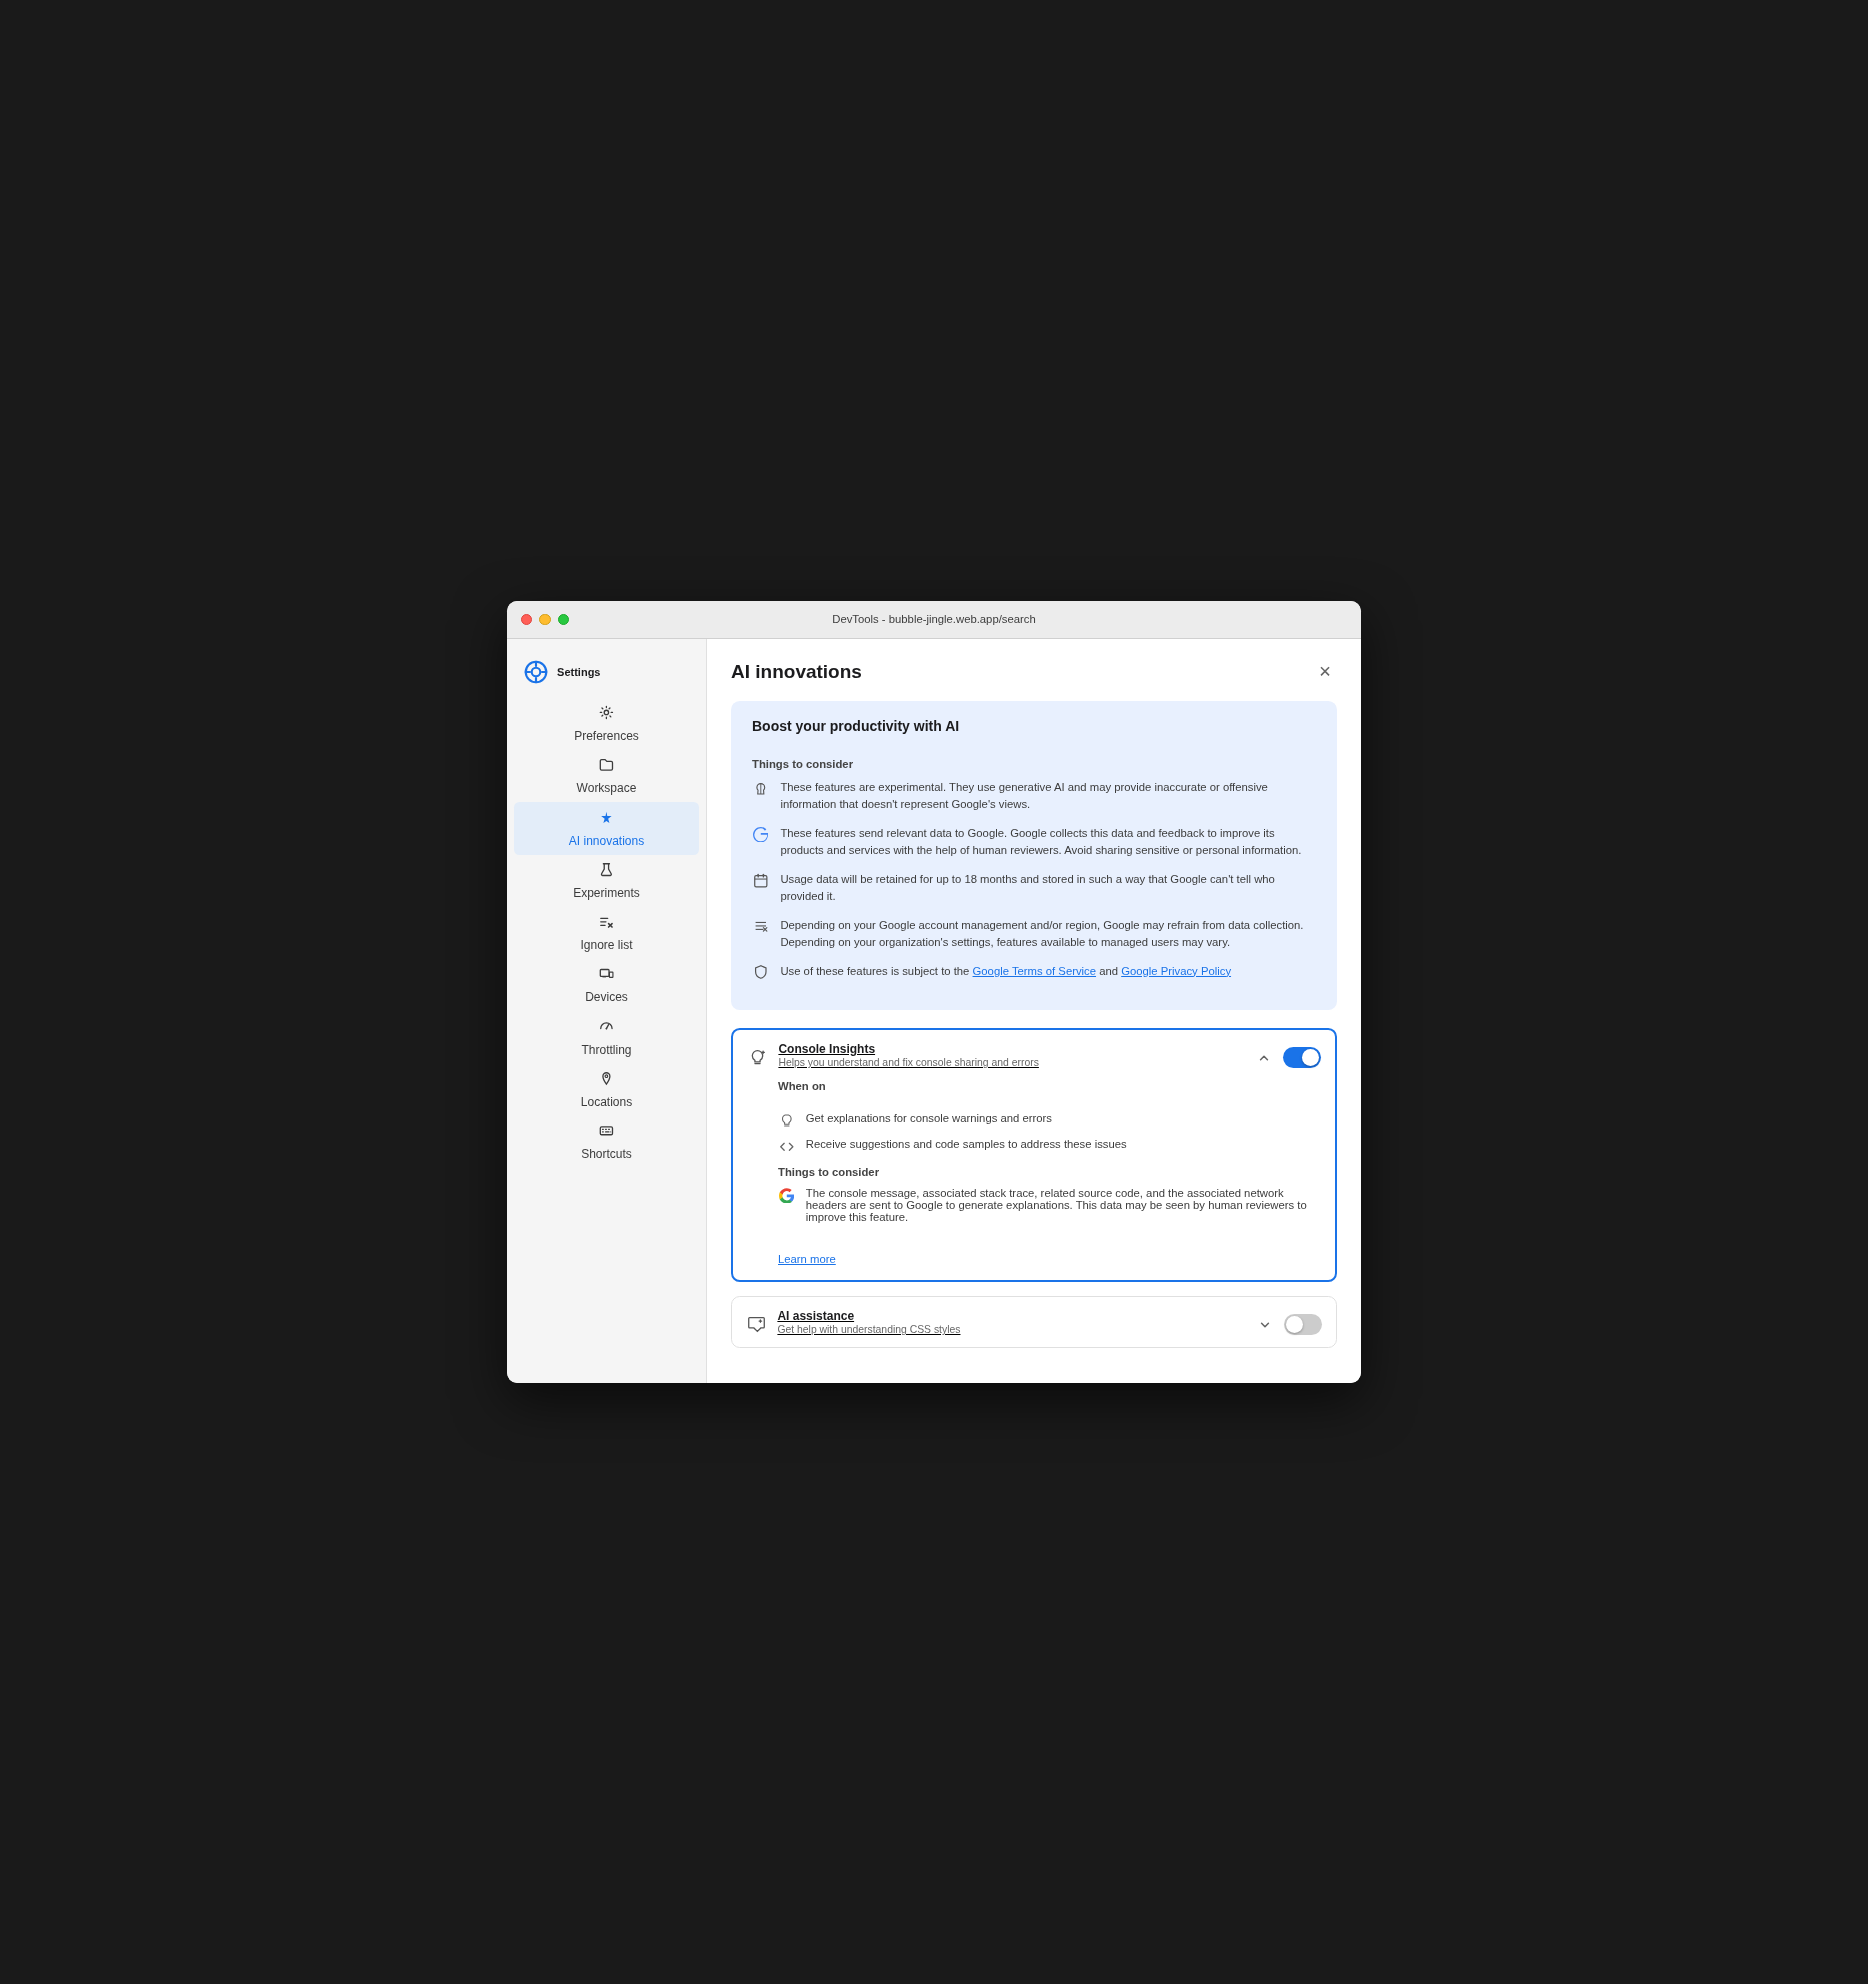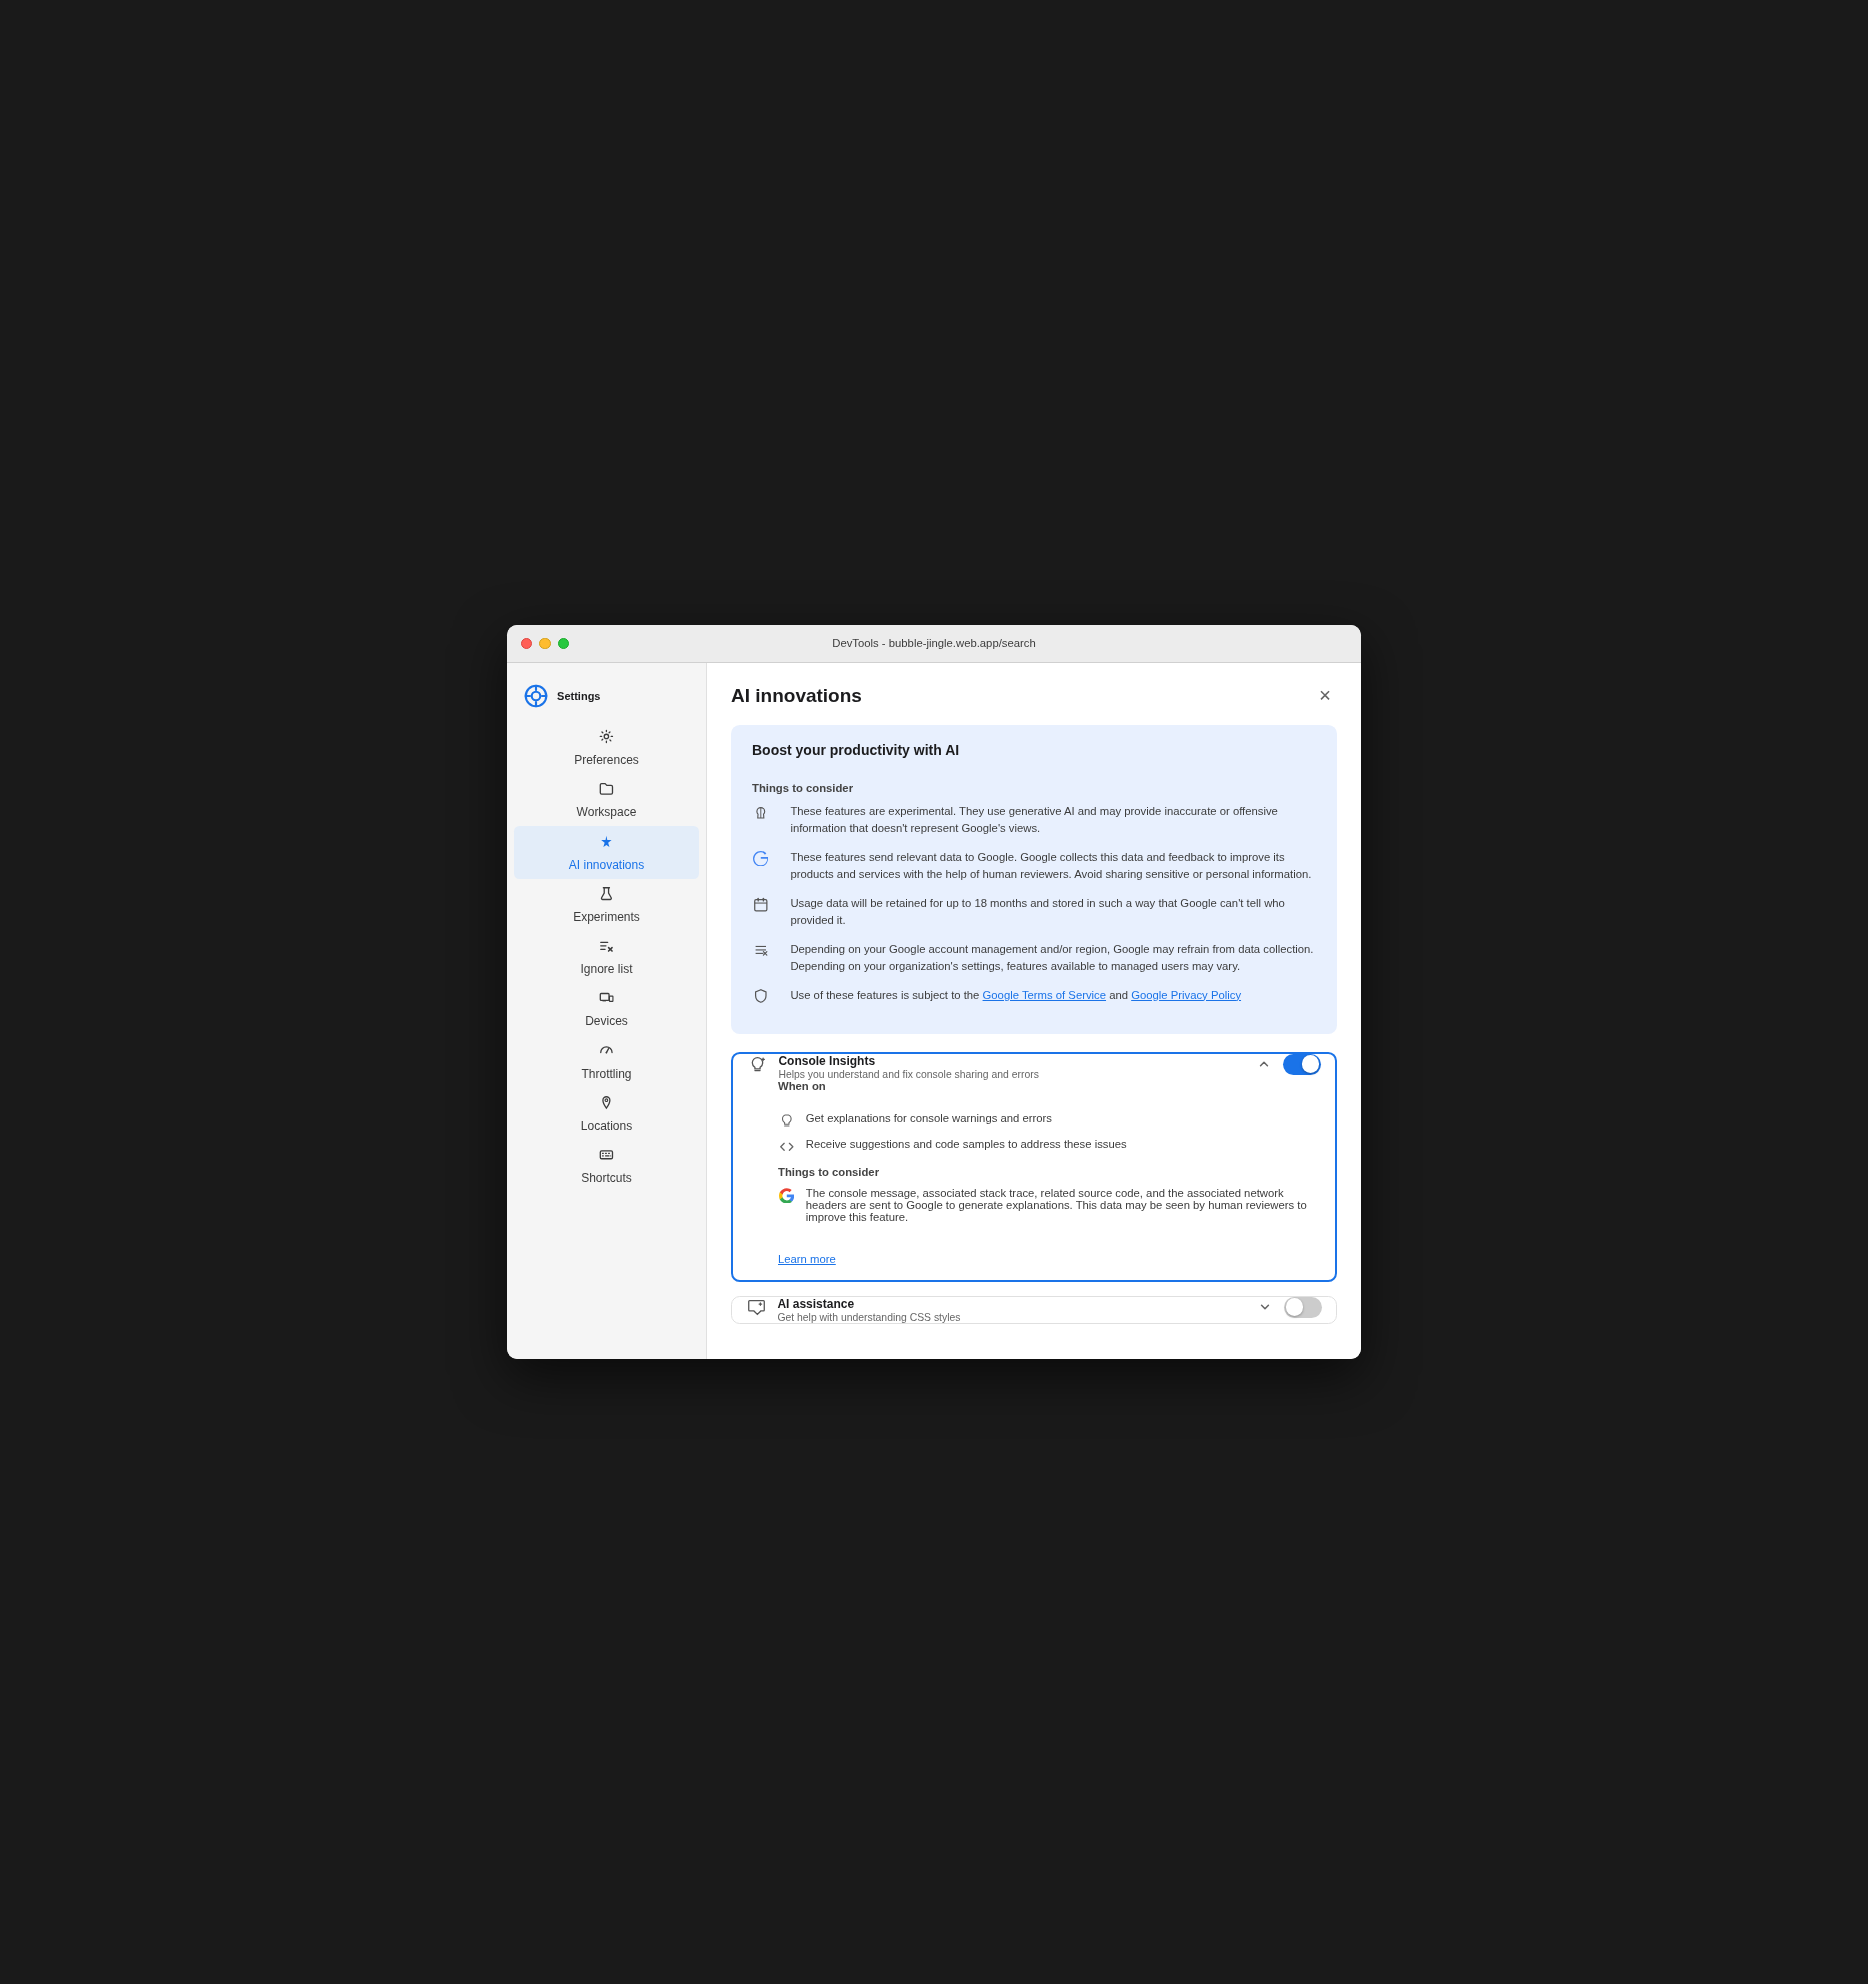--- a/index.html
+++ b/index.html
@@ -170,21 +170,21 @@
     .info-section-label {
       font-size: 11.3px;
       font-weight: 600;
       color: #444;
       margin-bottom: 8.7px;
     }
 
     .info-item {
       display: flex;
       align-items: flex-start;
-      gap: 21px;
+      gap: 11px;
       margin-bottom: 12px;
       font-size: 11.3px;
       color: #3c3c3c;
       line-height: 1.5;
     }
 
     .info-item-icon {
       width: 17.4px;
       height: 17.4px;
       flex-shrink: 0;
@@ -208,24 +208,25 @@
 
     .feature-card-plain {
       border: 0.9px solid #e0e0e0;
       border-radius: 8.7px;
       margin-bottom: 14px;
       overflow: hidden;
     }
 
     .feature-header {
       display: flex;
-      align-items: flex-start;
-      padding: 0 14px;
+      align-items: flex-end;
+      padding: 12px 14px;
       gap: 10.4px;
       cursor: pointer;
+      text-decoration: underline;
     }
 
     .feature-icon {
       width: 21px;
       height: 21px;
       display: flex;
       align-items: center;
       justify-content: center;
       flex-shrink: 0;
     }

